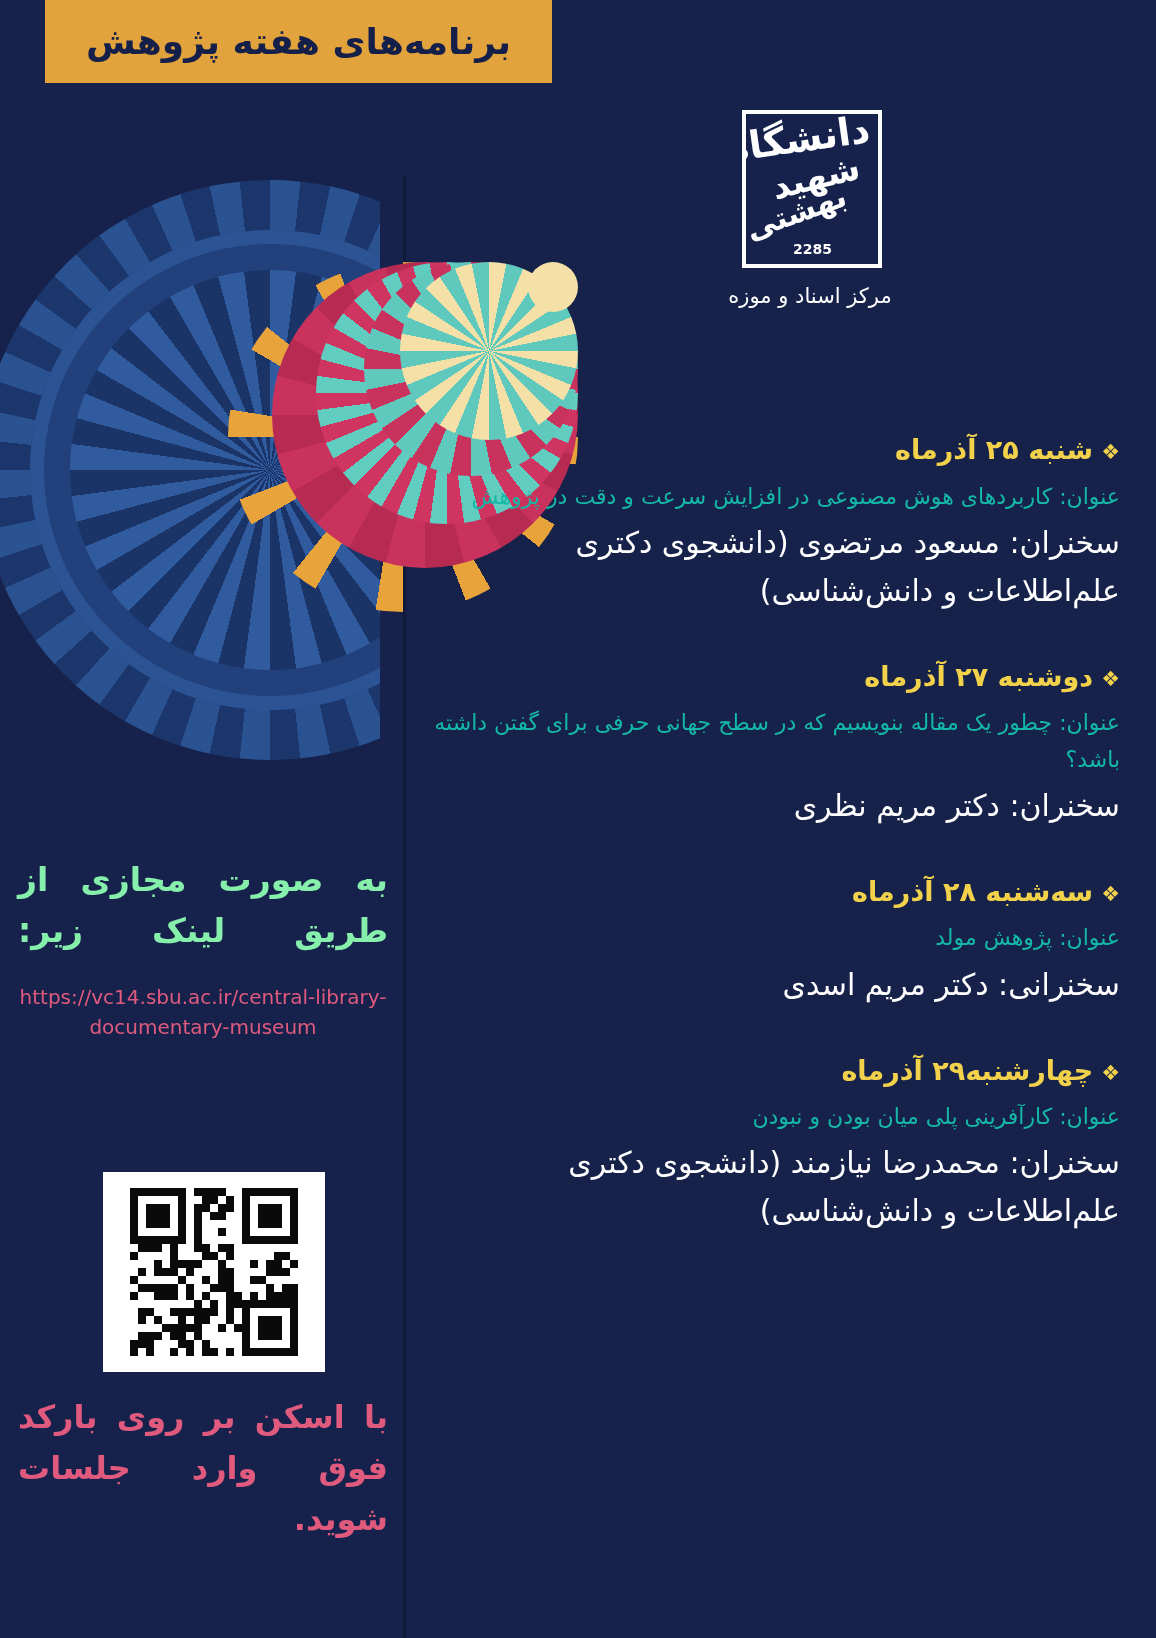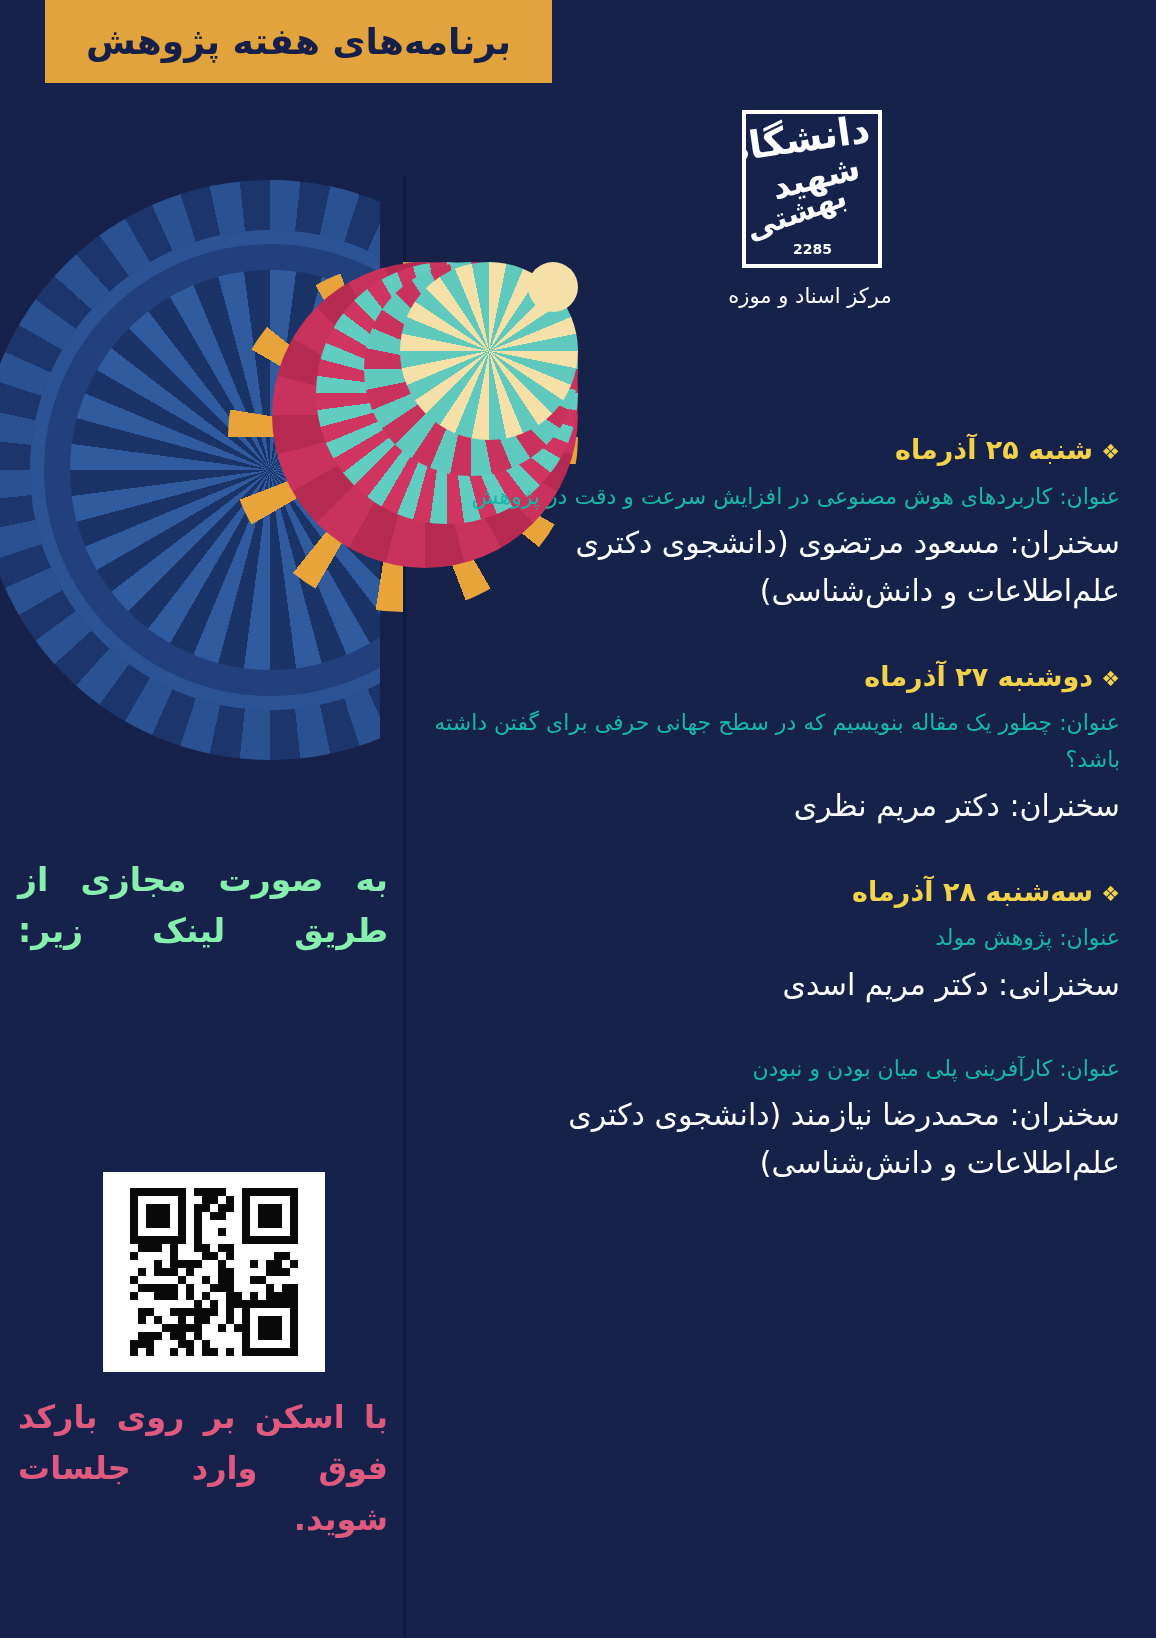--- a/index.html
+++ b/index.html
@@ -349,28 +349,32 @@
 
     <div class="event">
       <div class="event-day">
         <span class="bullet">❖</span><span>سه‌شنبه ۲۸ آذرماه</span>
       </div>
       <div class="event-title">عنوان: پژوهش مولد</div>
       <div class="event-speaker">سخنرانی: دکتر مریم اسدی</div>
     </div>
 
     <div class="event">
+      <div class="event-day">
+        <span class="bullet">❖</span><span>چهارشنبه۲۹ آذرماه</span>
+      </div>
       <div class="event-title">عنوان: کارآفرینی پلی میان بودن و نبودن</div>
       <div class="event-speaker">سخنران: محمدرضا نیازمند (دانشجوی دکتری علم‌اطلاعات و دانش‌شناسی)</div>
     </div>
 
   </div>
 
   <div class="info-block">
     <div class="info-virtual">به صورت مجازی از طریق لینک زیر:</div>
+    <div class="info-link">https://vc14.sbu.ac.ir/central-library-documentary-museum</div>
   </div>
 
   <div class="qr-wrap">
     <div class="qr" id="qr">
         <i class="on"></i>
         <i class="on"></i>
         <i class="on"></i>
         <i class="on"></i>
         <i class="on"></i>
         <i class="on"></i>

